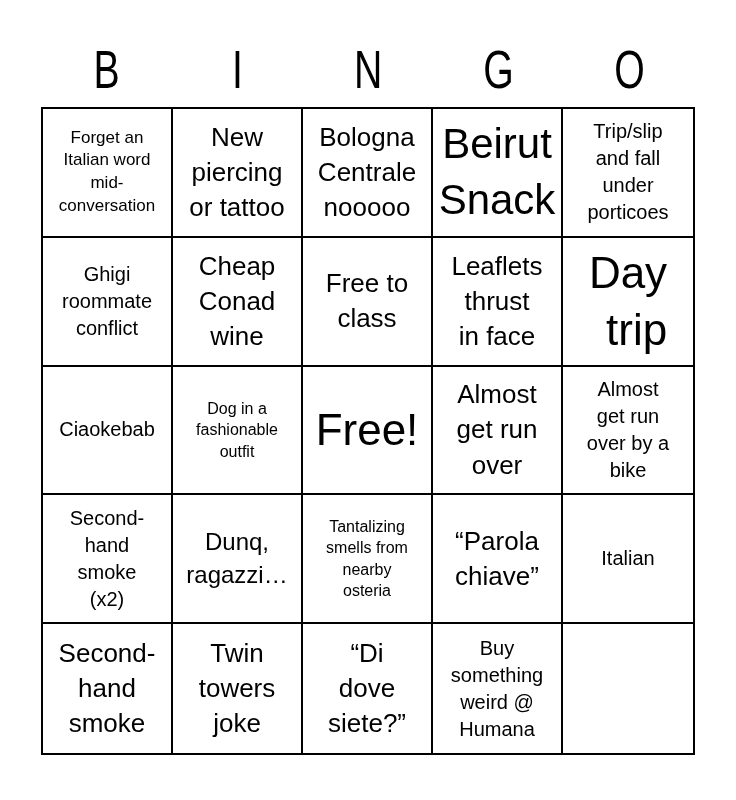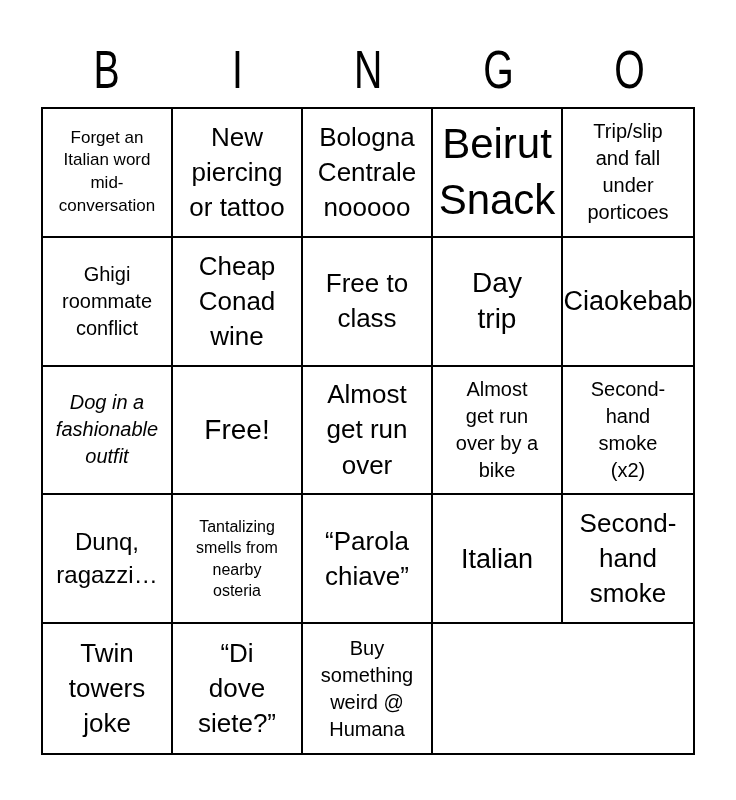--- a/index.html
+++ b/index.html
@@ -60,29 +60,29 @@
     overflow:hidden;
     cursor:pointer;
     background:#ffffff;
   }
   .cell:nth-child(5n){border-right:none;}
   .cell:nth-child(n+21){border-bottom:none;}
 
   
   .s16{font-size:16px;}
   .s17{font-size:17px;}
-  .s18{font-size:20px;font-style:italic;}
+  .s18{font-size:16px;}
   .s20{font-size:20px;}
-  .s23{font-size:27px;}
+  .s23{font-size:20px;}
   .s24{font-size:24px;}
   .s26{font-size:26px;}
   .s27{font-size:26px;}
   .s30{font-size:26px;}
   .s33{font-size:42px;}
-  .s38{font-size:28px;line-height:1.3;}
+  .s38{font-size:44px;line-height:1.3;text-align:right;}
 </style>
 </head>
 <body>
 
 <div class="page">
 
   <div class="bingo-title">
     <div class="title-letter-box">
         <span>B</span>
       </div>
@@ -120,20 +120,23 @@
 porticoes</div>
 
     <div class="cell s20">Ghigi
 roommate
 conflict</div>
     <div class="cell s27">Cheap
 Conad
 wine</div>
     <div class="cell s27">Free to
 class</div>
+    <div class="cell s26">Leaflets
+thrust
+in face</div>
     <div class="cell s38">Day
 trip</div>
 
     <div class="cell s23">Ciaokebab</div>
     <div class="cell s18">Dog in a
 fashionable
 outfit</div>
     <div class="cell s38">Free!</div>
     <div class="cell s27">Almost
 get run

